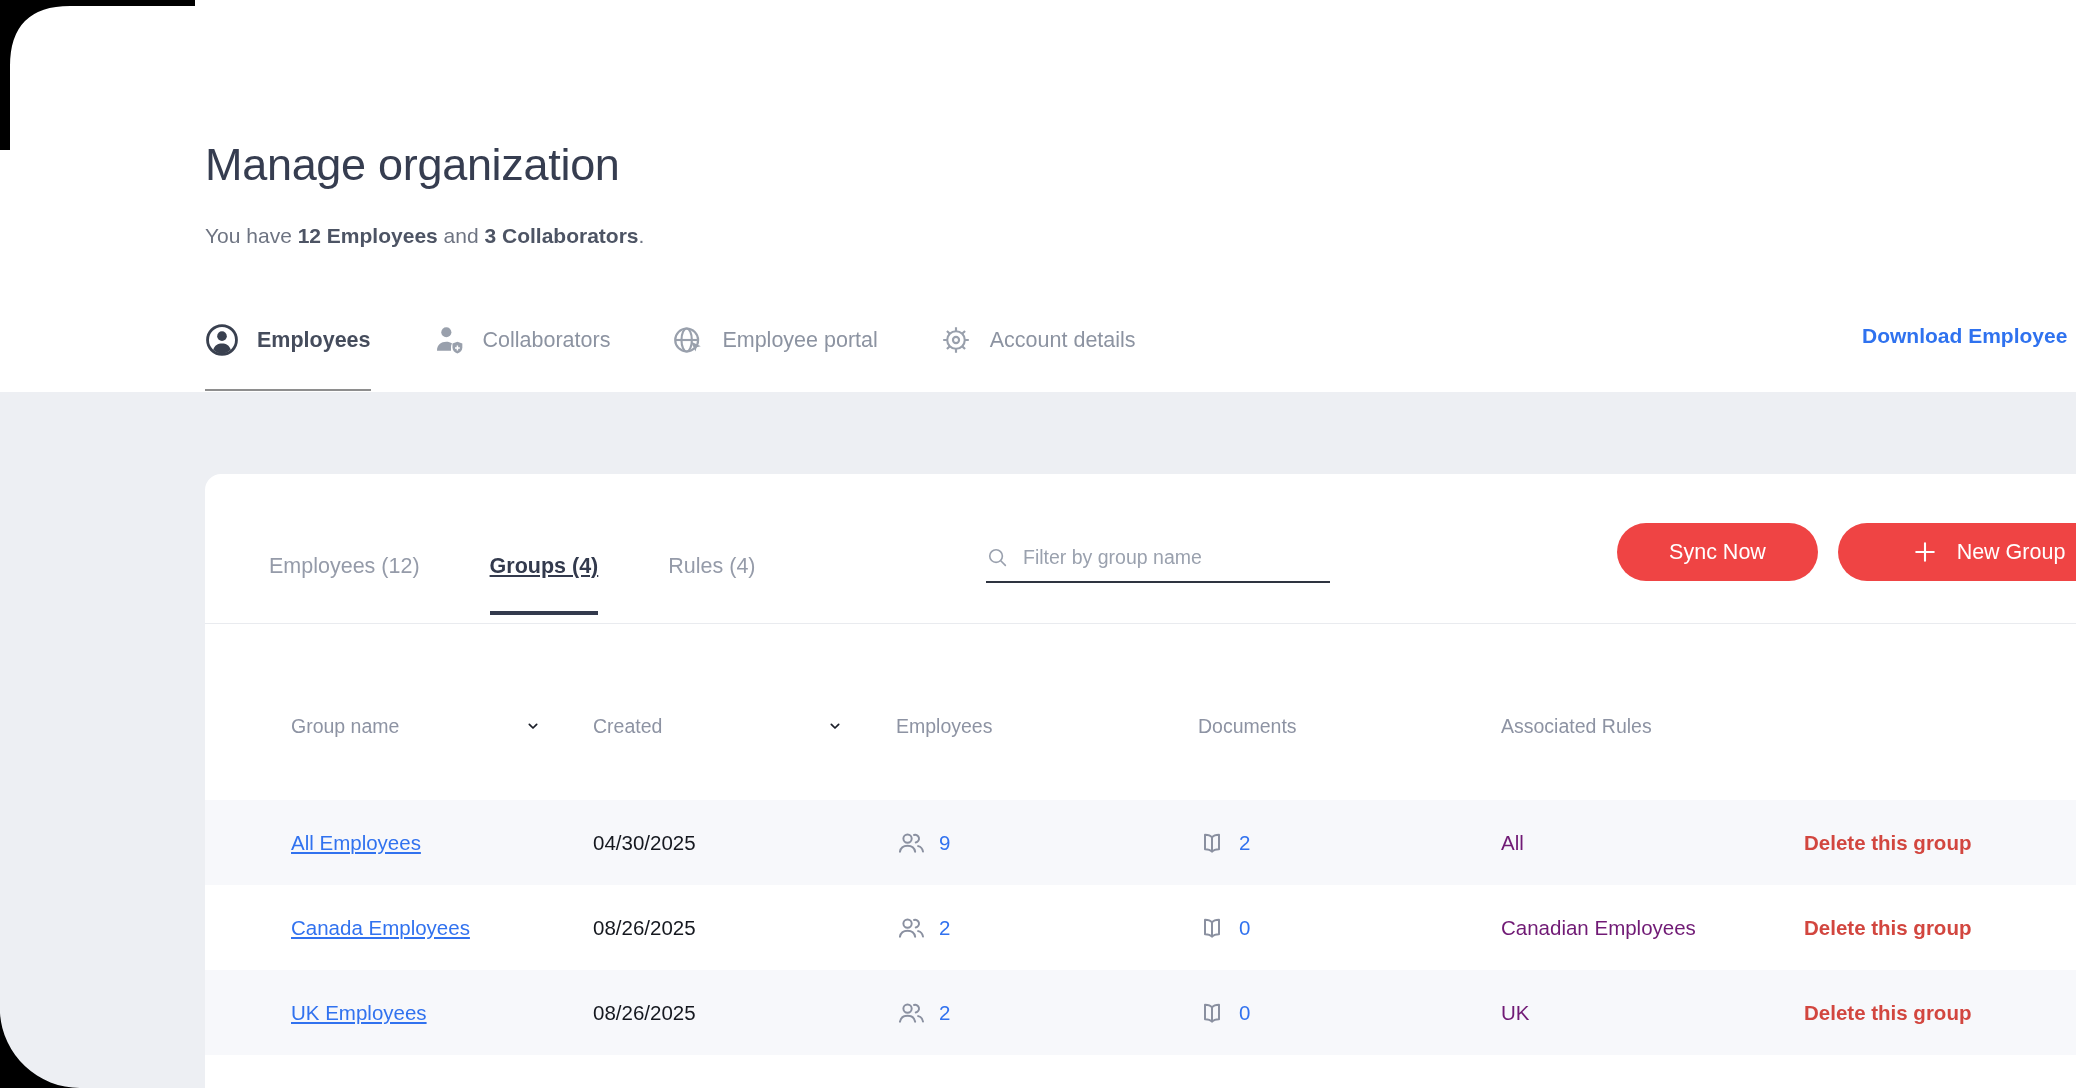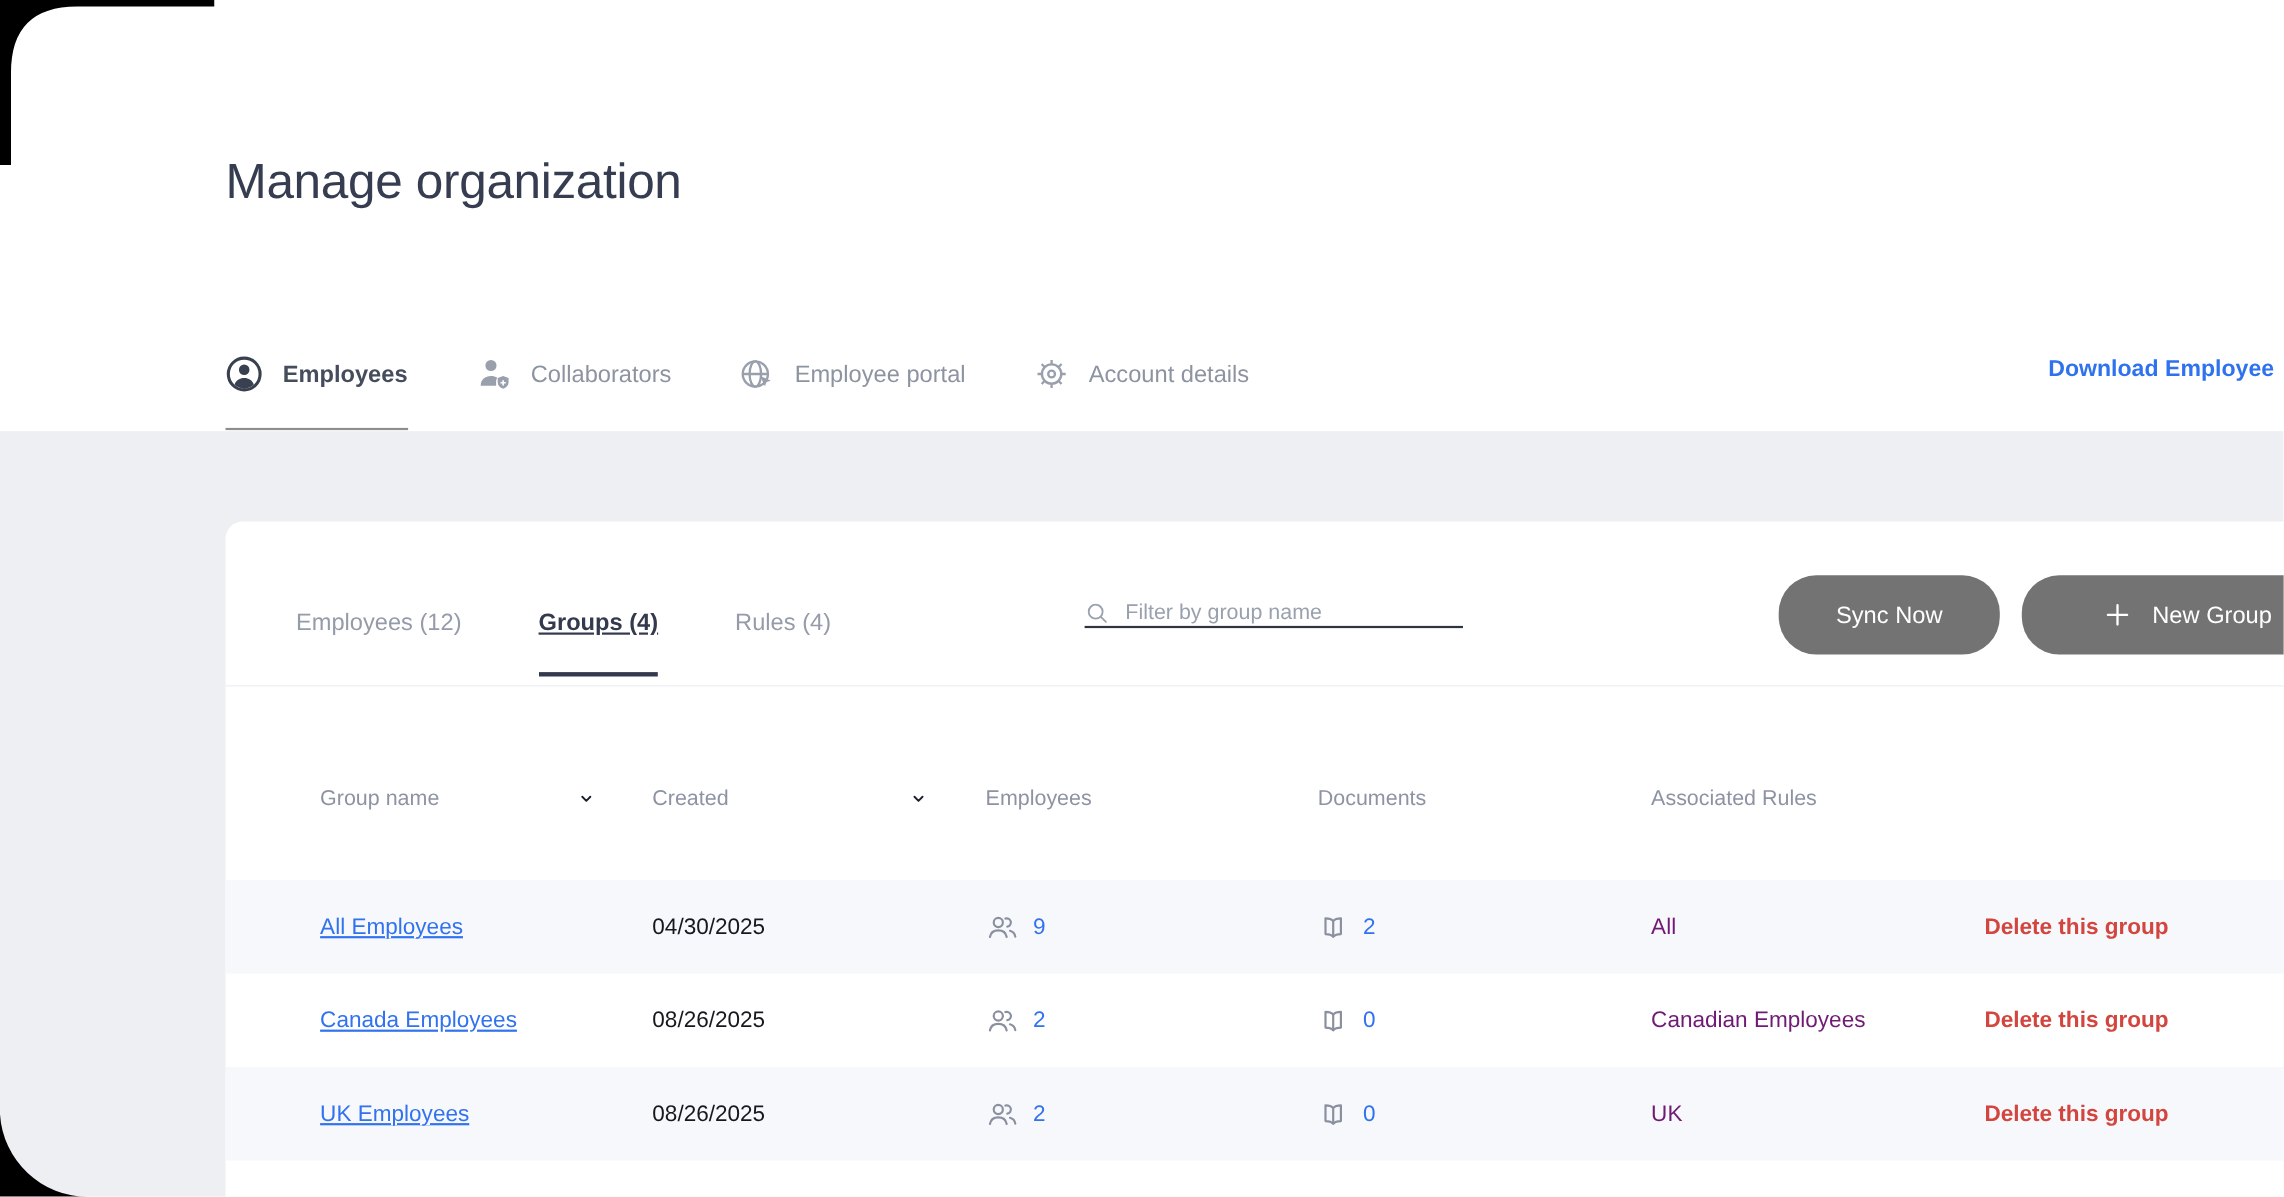--- a/index.html
+++ b/index.html
@@ -35,27 +35,27 @@
   .gray-section{position:absolute;top:392px;left:0;right:0;bottom:0;background:#edeff3;}
   .card{position:absolute;left:205px;top:82px;right:-20px;height:1140px;background:#fff;border-radius:16px 0 0 0;}
 
   .card-header{position:relative;height:149px;border-bottom:1px solid #e9ebef;}
   .card-tabs{position:absolute;left:64px;top:82px;display:flex;gap:70px;}
   .card-tab{font-size:21.5px;line-height:1;color:#959ba9;position:relative;cursor:pointer;white-space:nowrap;}
   .card-tab.active{color:#333a4d;font-weight:700;text-decoration:underline;}
   .card-tab.active::after{content:"";position:absolute;left:0;right:0;top:calc(100% + 33px);height:4px;background:#333a4d;}
 
   .filter{position:absolute;left:781px;top:72px;width:344px;border-bottom:2px solid #2e3440;
-    display:flex;align-items:center;gap:14px;padding-bottom:0;box-sizing:border-box;}
+    display:flex;align-items:center;gap:14px;padding-bottom:12px;box-sizing:border-box;}
   .filter .search-ic{color:#9aa1ae;display:flex;flex:0 0 auto;}
   .filter input{border:none;outline:none;font-size:19.5px;color:#333;width:280px;
     font-family:inherit;background:transparent;padding:0;}
   .filter input::placeholder{color:#9aa1ae;}
 
-  .btn{position:absolute;top:49px;height:72px;border-radius:34px;background:#737373;color:#fff;
+  .btn{position:absolute;top:49px;height:58px;border-radius:34px;background:#ef4444;color:#fff;
     font-size:21.5px;display:flex;align-items:center;justify-content:center;
     font-family:inherit;border:none;cursor:pointer;white-space:nowrap;}
   .btn-sync{left:1412px;width:201px;}
   .btn-new{left:1633px;width:300px;gap:18px;}
   .btn .plus-ic{display:flex;}
 
   
   .grid-cols{display:grid;grid-template-columns:302px 303px 302px 303px 303px 1fr;padding-left:86px;}
   .thead{height:176px;align-items:center;padding-top:28px;box-sizing:border-box;
     font-size:19.5px;color:#8d93a3;}
@@ -70,20 +70,23 @@
   .cell-count .cicon{color:#8a90a0;display:flex;}
   .cell-rules a{color:#701a75;text-decoration:none;font-weight:400;cursor:pointer;}
   .cell-delete{color:#d2463f;font-weight:700;cursor:pointer;}
 </style>
 </head>
 <body>
 
 <div class="header">
   <div class="page-title">Manage organization</div>
 
+  <div class="subtitle">
+    <span>You have </span><b>12 Employees</b><span> and </span><b>3 Collaborators</b><span>.</span>
+  </div>
 
   <div class="main-tabs">
     <div class="main-tab active">
       <span class="ticon">
         <svg width="34" height="34" viewBox="0 0 24 24">
             <circle cx="12" cy="12" r="10.2" fill="none" stroke="currentColor" stroke-width="2"></circle>
             <circle cx="12" cy="9.3" r="3.4" fill="currentColor"></circle>
             <path d="M5.8 18.8c1-2.9 3.3-4.3 6.2-4.3s5.2 1.4 6.2 4.3c-1.7 1.7-3.9 2.6-6.2 2.6s-4.5-.9-6.2-2.6z" fill="currentColor"></path>
           </svg>
       </span>

